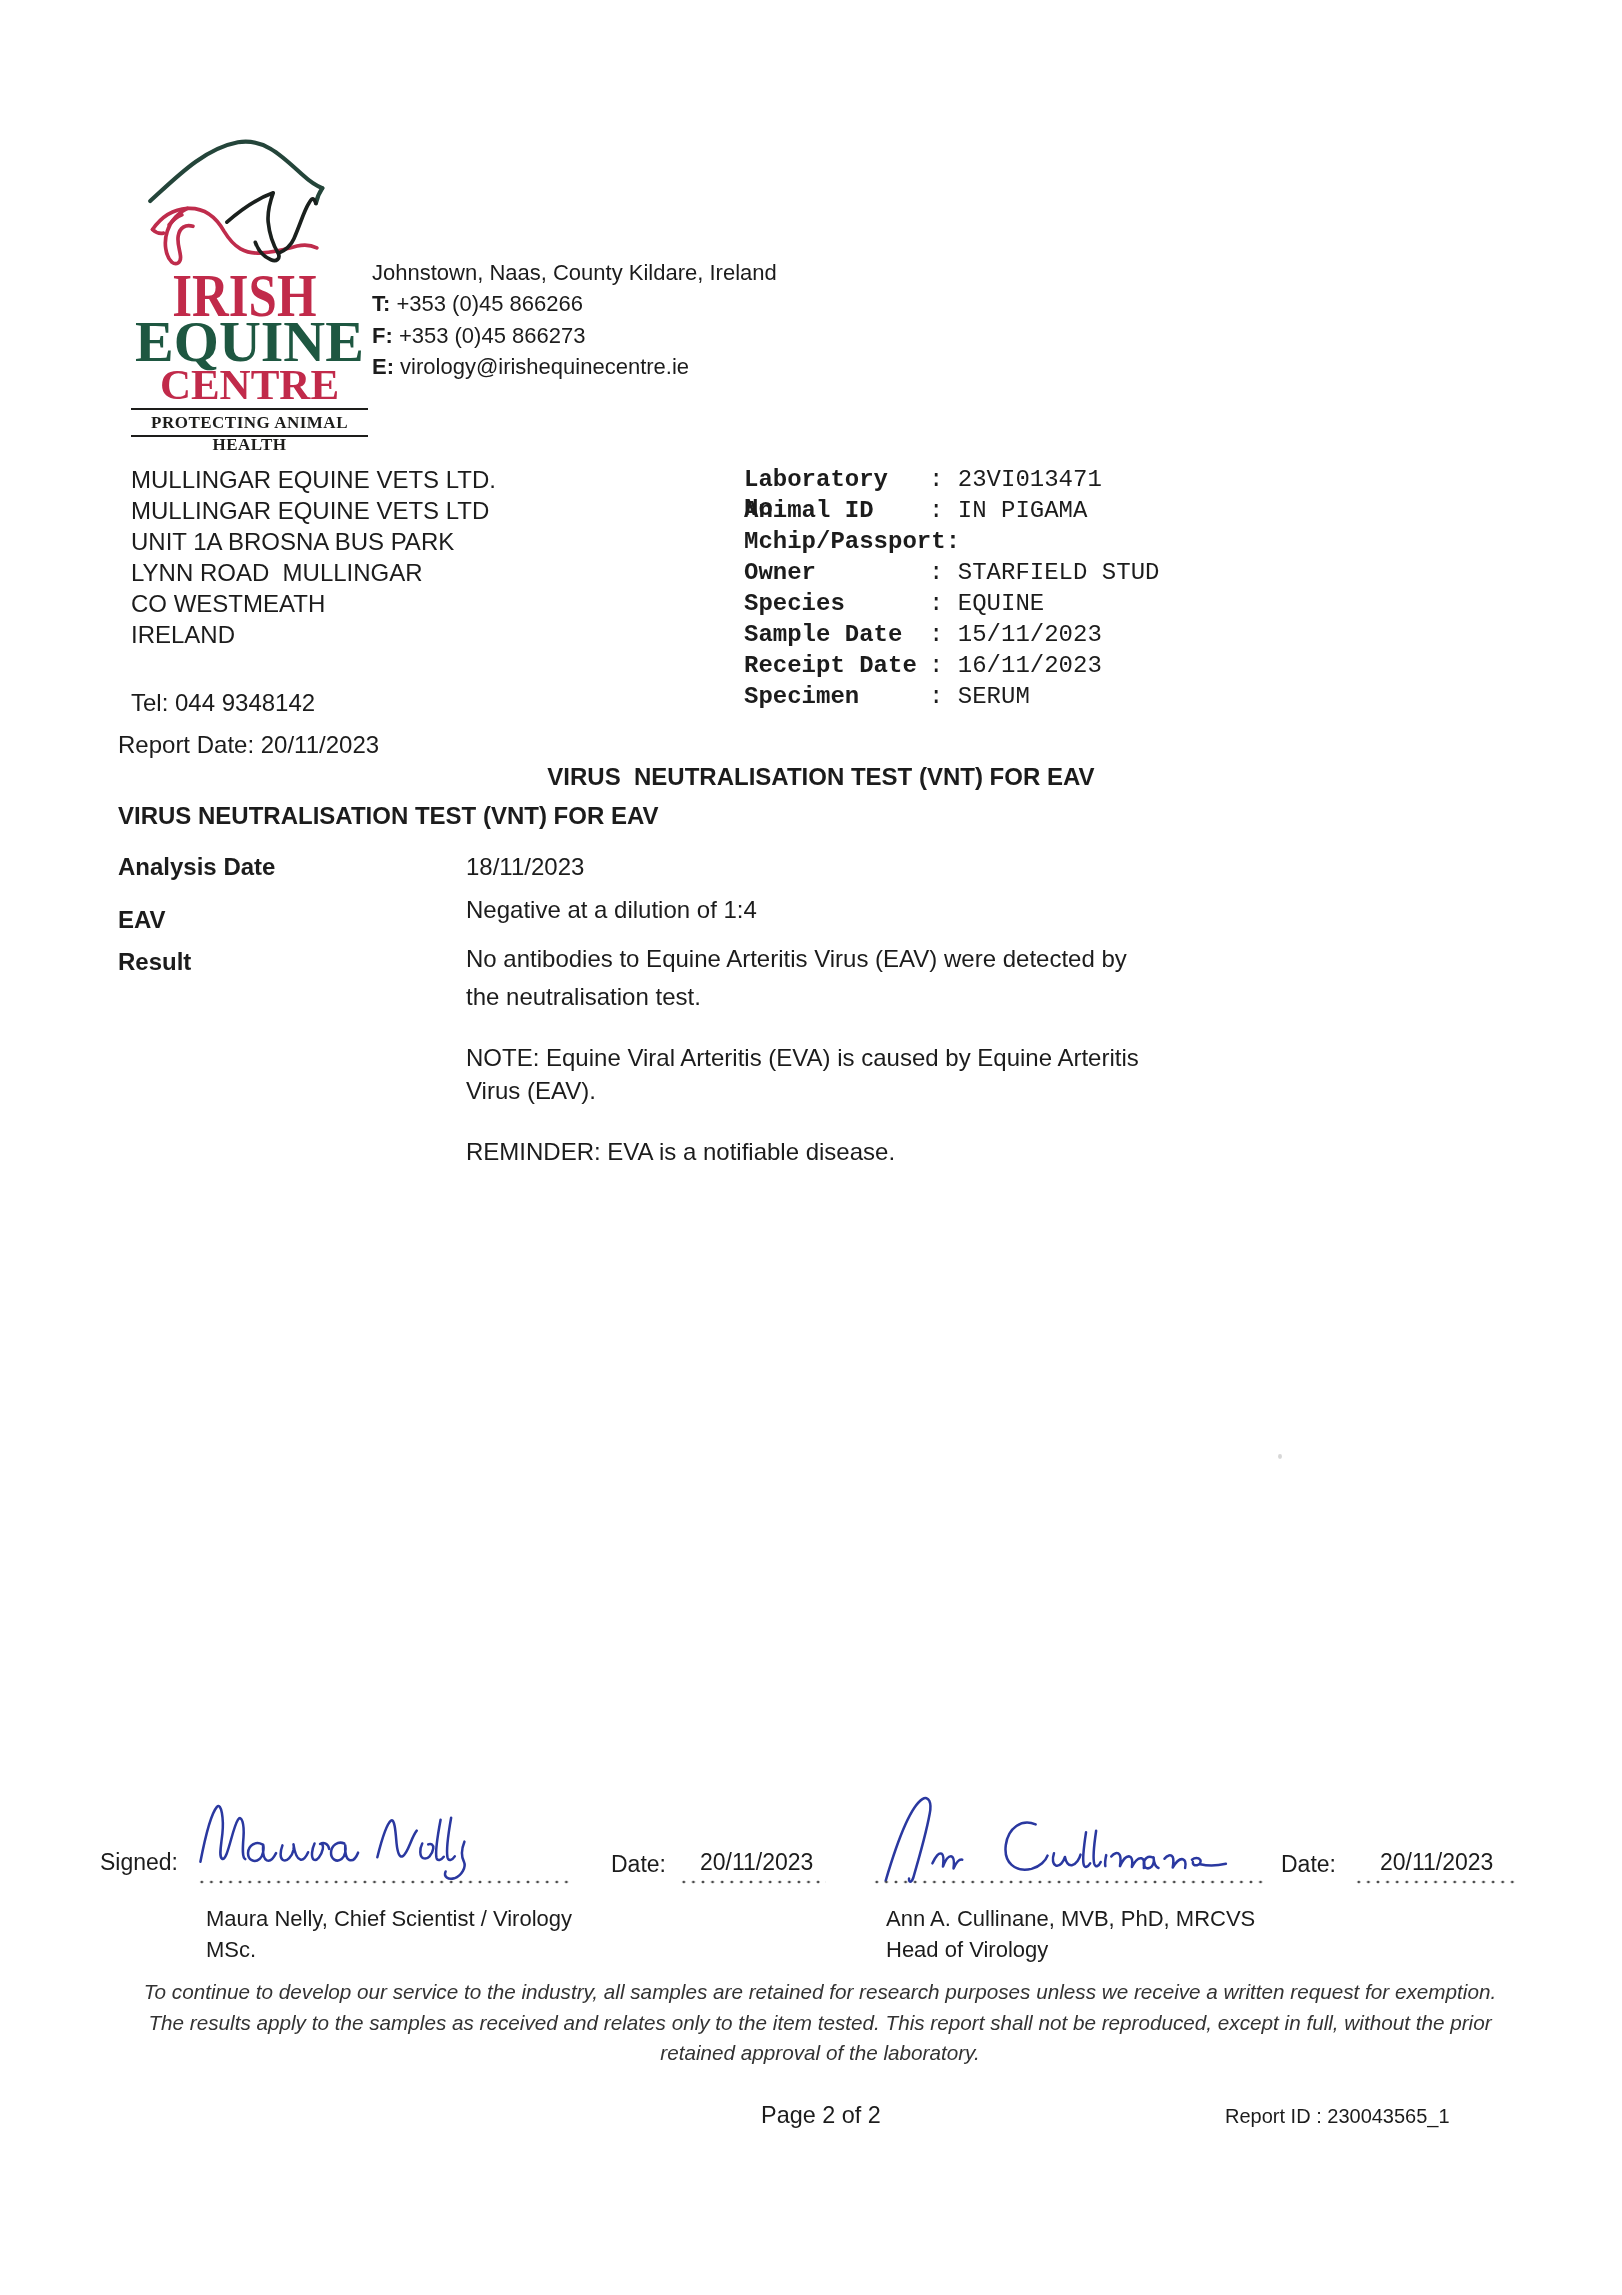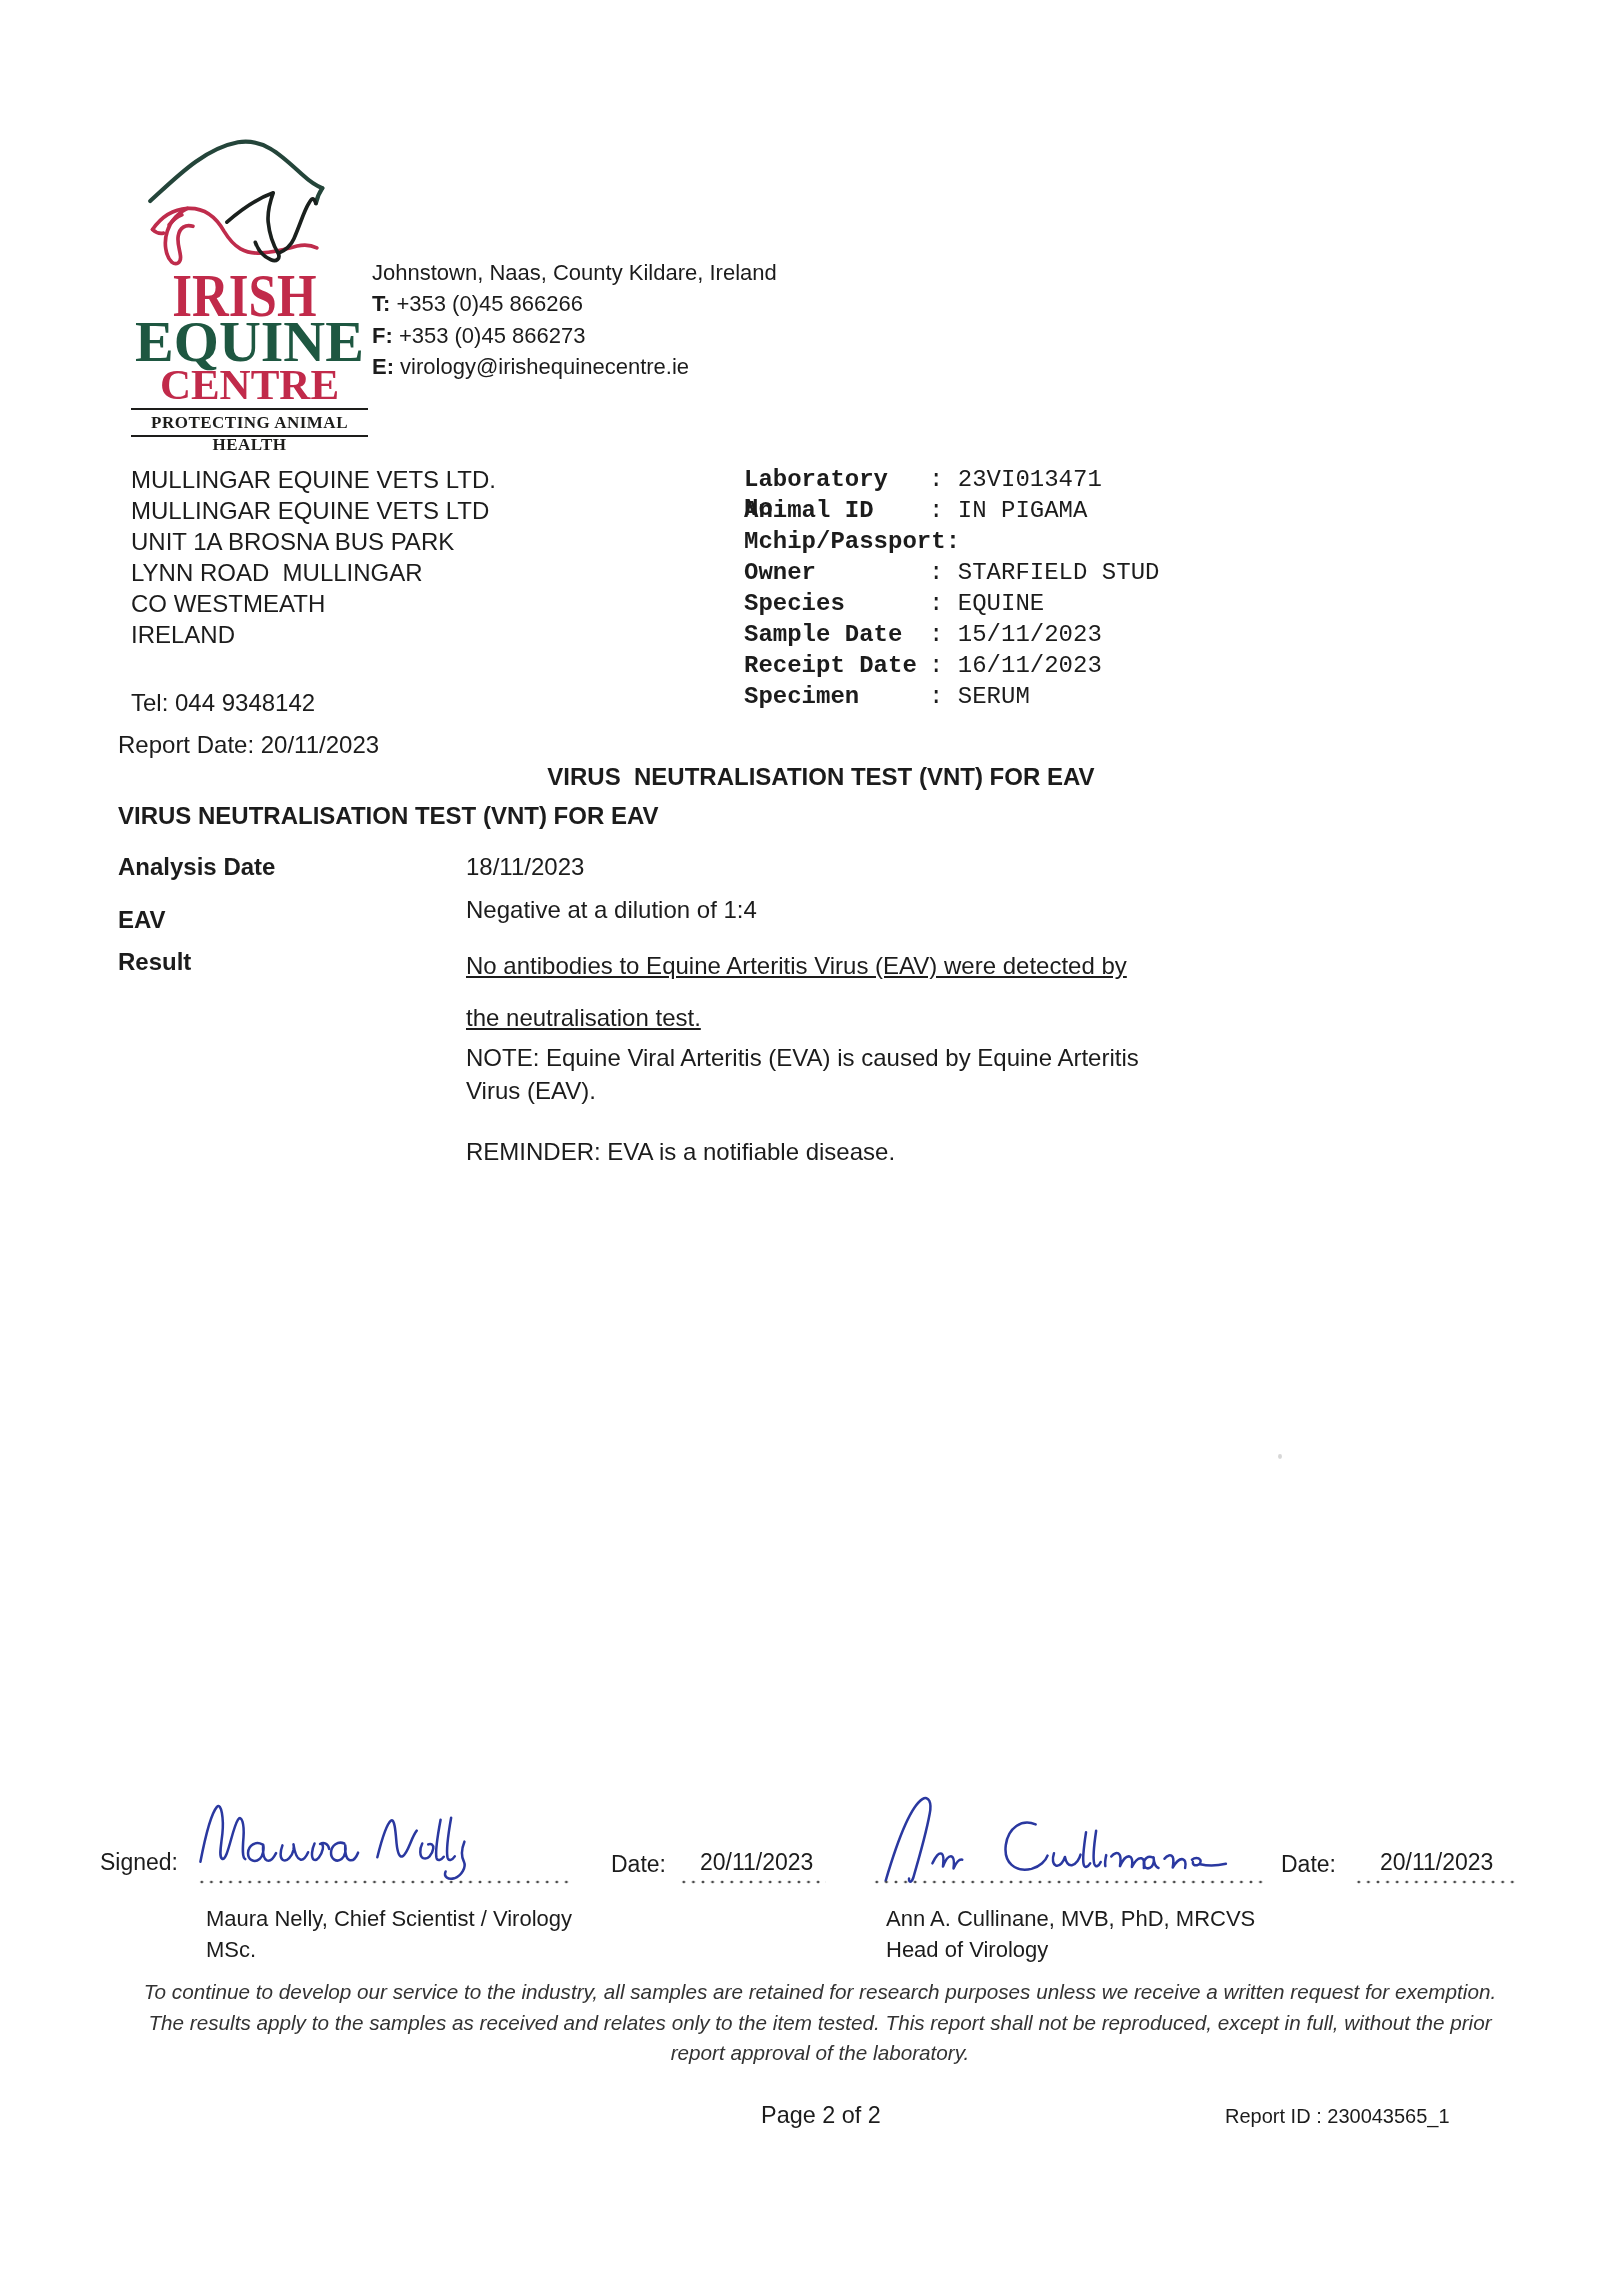--- a/index.html
+++ b/index.html
@@ -118,21 +118,21 @@
 <div class="abs b pre center" style="left:18.4px;top:763px;width:1605px;font-size:24px;">VIRUS  NEUTRALISATION TEST (VNT) FOR EAV</div>
 <div class="abs b" style="left:118px;top:802px;font-size:24px;">VIRUS NEUTRALISATION TEST (VNT) FOR EAV</div>
 
 <div class="abs test-label" style="top:853px;">Analysis Date</div>
 <div class="abs test-value" style="top:853px;">18/11/2023</div>
 
 <div class="abs test-label" style="top:896px;margin-top:10px;">EAV</div>
 <div class="abs test-value" style="top:896px;">Negative at a dilution of 1:4</div>
 
 <div class="abs test-label" style="top:940px;margin-top:8px;">Result</div>
-<div class="abs test-value" style="top:940px;width:689px;line-height:52px;text-decoration:underline;">No antibodies to Equine Arteritis Virus (EAV) were detected by the neutralisation test.</div>
+<div class="abs test-value" style="top:940px;width:689px;line-height:38px;">No antibodies to Equine Arteritis Virus (EAV) were detected by the neutralisation test.</div>
 
 <div class="abs test-value" style="top:1041px;width:721px;line-height:33px;">NOTE: Equine Viral Arteritis (EVA) is caused by Equine Arteritis Virus (EAV).</div>
 <div class="abs test-value" style="top:1138px;">REMINDER: EVA is a notifiable disease.</div>
 
 <div class="abs speck" style="left:1278px;top:1454px;"></div>
 
 <div class="abs" style="left:100px;top:1849px;font-size:23px;">Signed:</div>
 
 <svg class="abs" style="left:193px;top:1794px;" width="321" height="88" viewBox="0 0 700 192">
   <g fill="none" stroke="#2a38a0" stroke-width="5.5" stroke-linecap="round" stroke-linejoin="round">
@@ -174,17 +174,17 @@
 <div class="abs" style="left:1281px;top:1851px;font-size:23px;">Date:</div>
 <div class="abs" style="left:1380px;top:1849px;font-size:23px;">20/11/2023</div>
 
 <div class="abs sig-name" style="left:206px;top:1905px;">Maura Nelly, Chief Scientist / Virology</div>
 <div class="abs sig-name" style="left:206px;top:1936px;">MSc.</div>
 <div class="abs sig-name" style="left:886px;top:1905px;">Ann A. Cullinane, MVB, PhD, MRCVS</div>
 <div class="abs sig-name" style="left:886px;top:1936px;">Head of Virology</div>
 
 <div class="abs footer-line" style="top:1980px;">To continue to develop our service to the industry, all samples are retained for research purposes unless we receive a written request for exemption.</div>
 <div class="abs footer-line" style="top:2011px;">The results apply to the samples as received and relates only to the item tested. This report shall not be reproduced, except in full, without the prior</div>
-<div class="abs footer-line" style="top:2041px;">report approval of the laboratory.</div>
+<div class="abs footer-line" style="top:2041px;">retained approval of the laboratory.</div>
 
 <div class="abs center" style="left:18.4px;top:2102px;width:1605px;font-size:23.4px;">Page 2 of 2</div>
 <div class="abs" style="left:1225px;top:2105px;font-size:20px;">Report ID : 230043565_1</div>
 
 
 </body></html>

